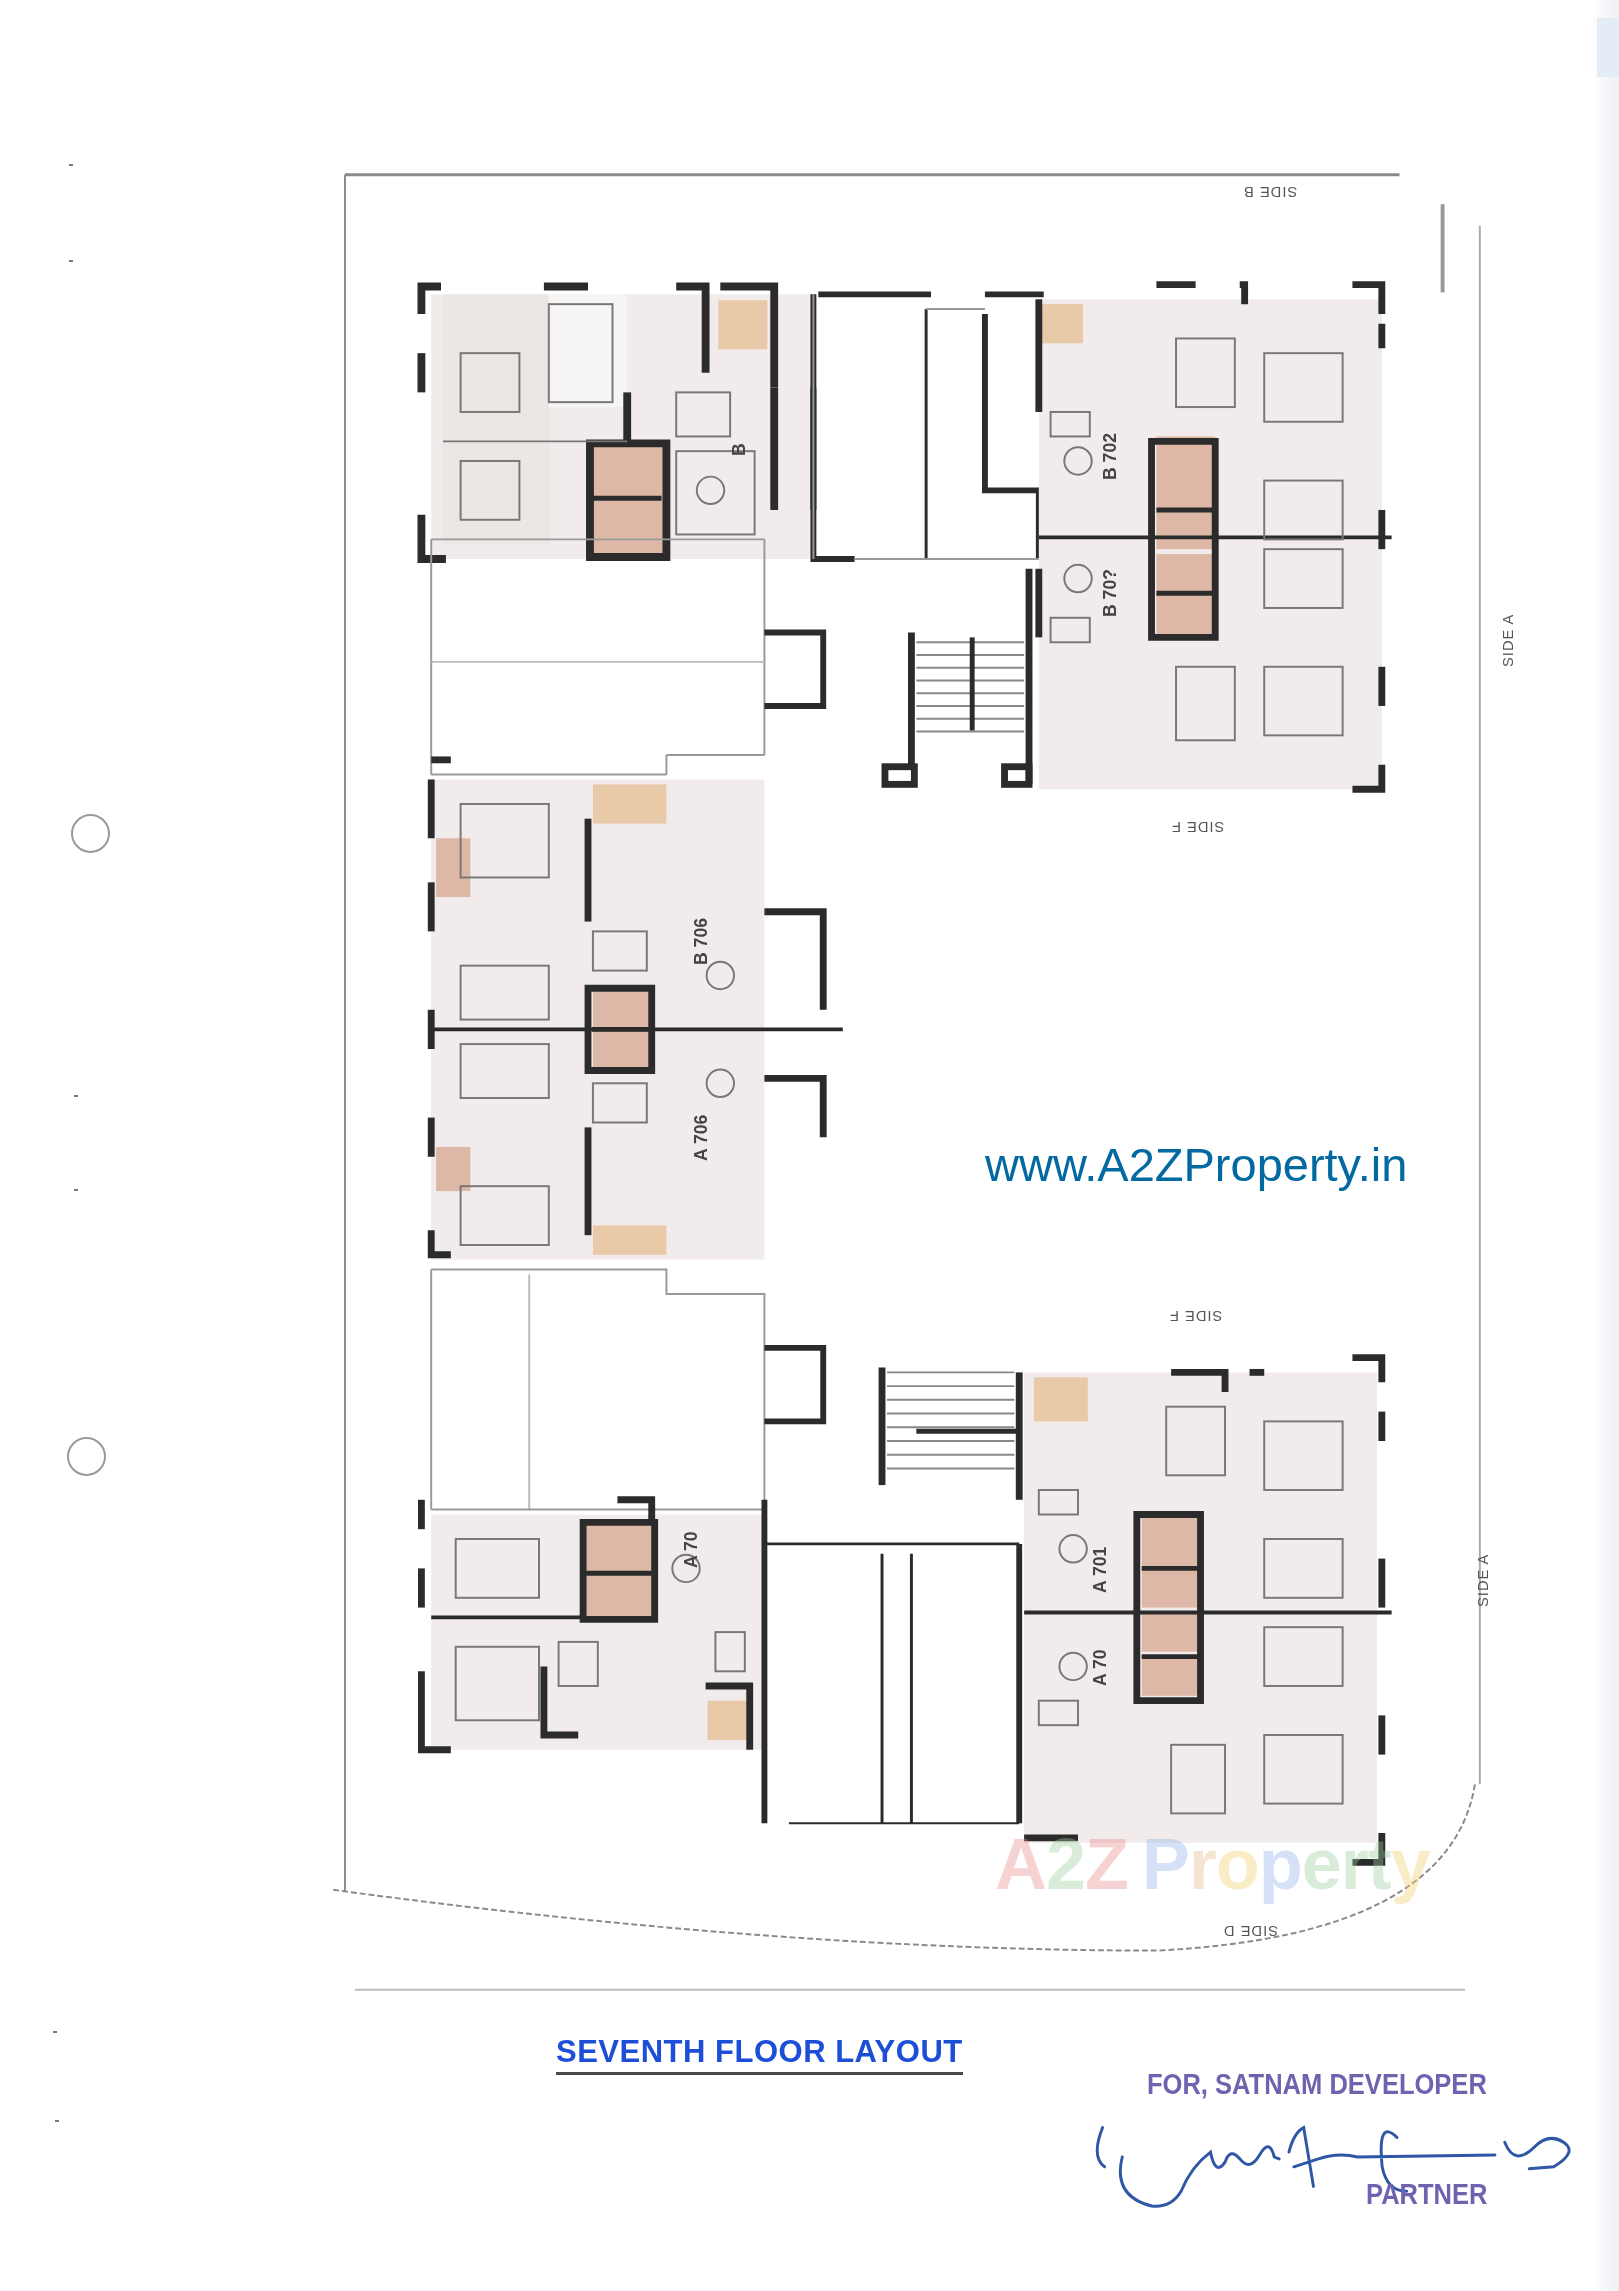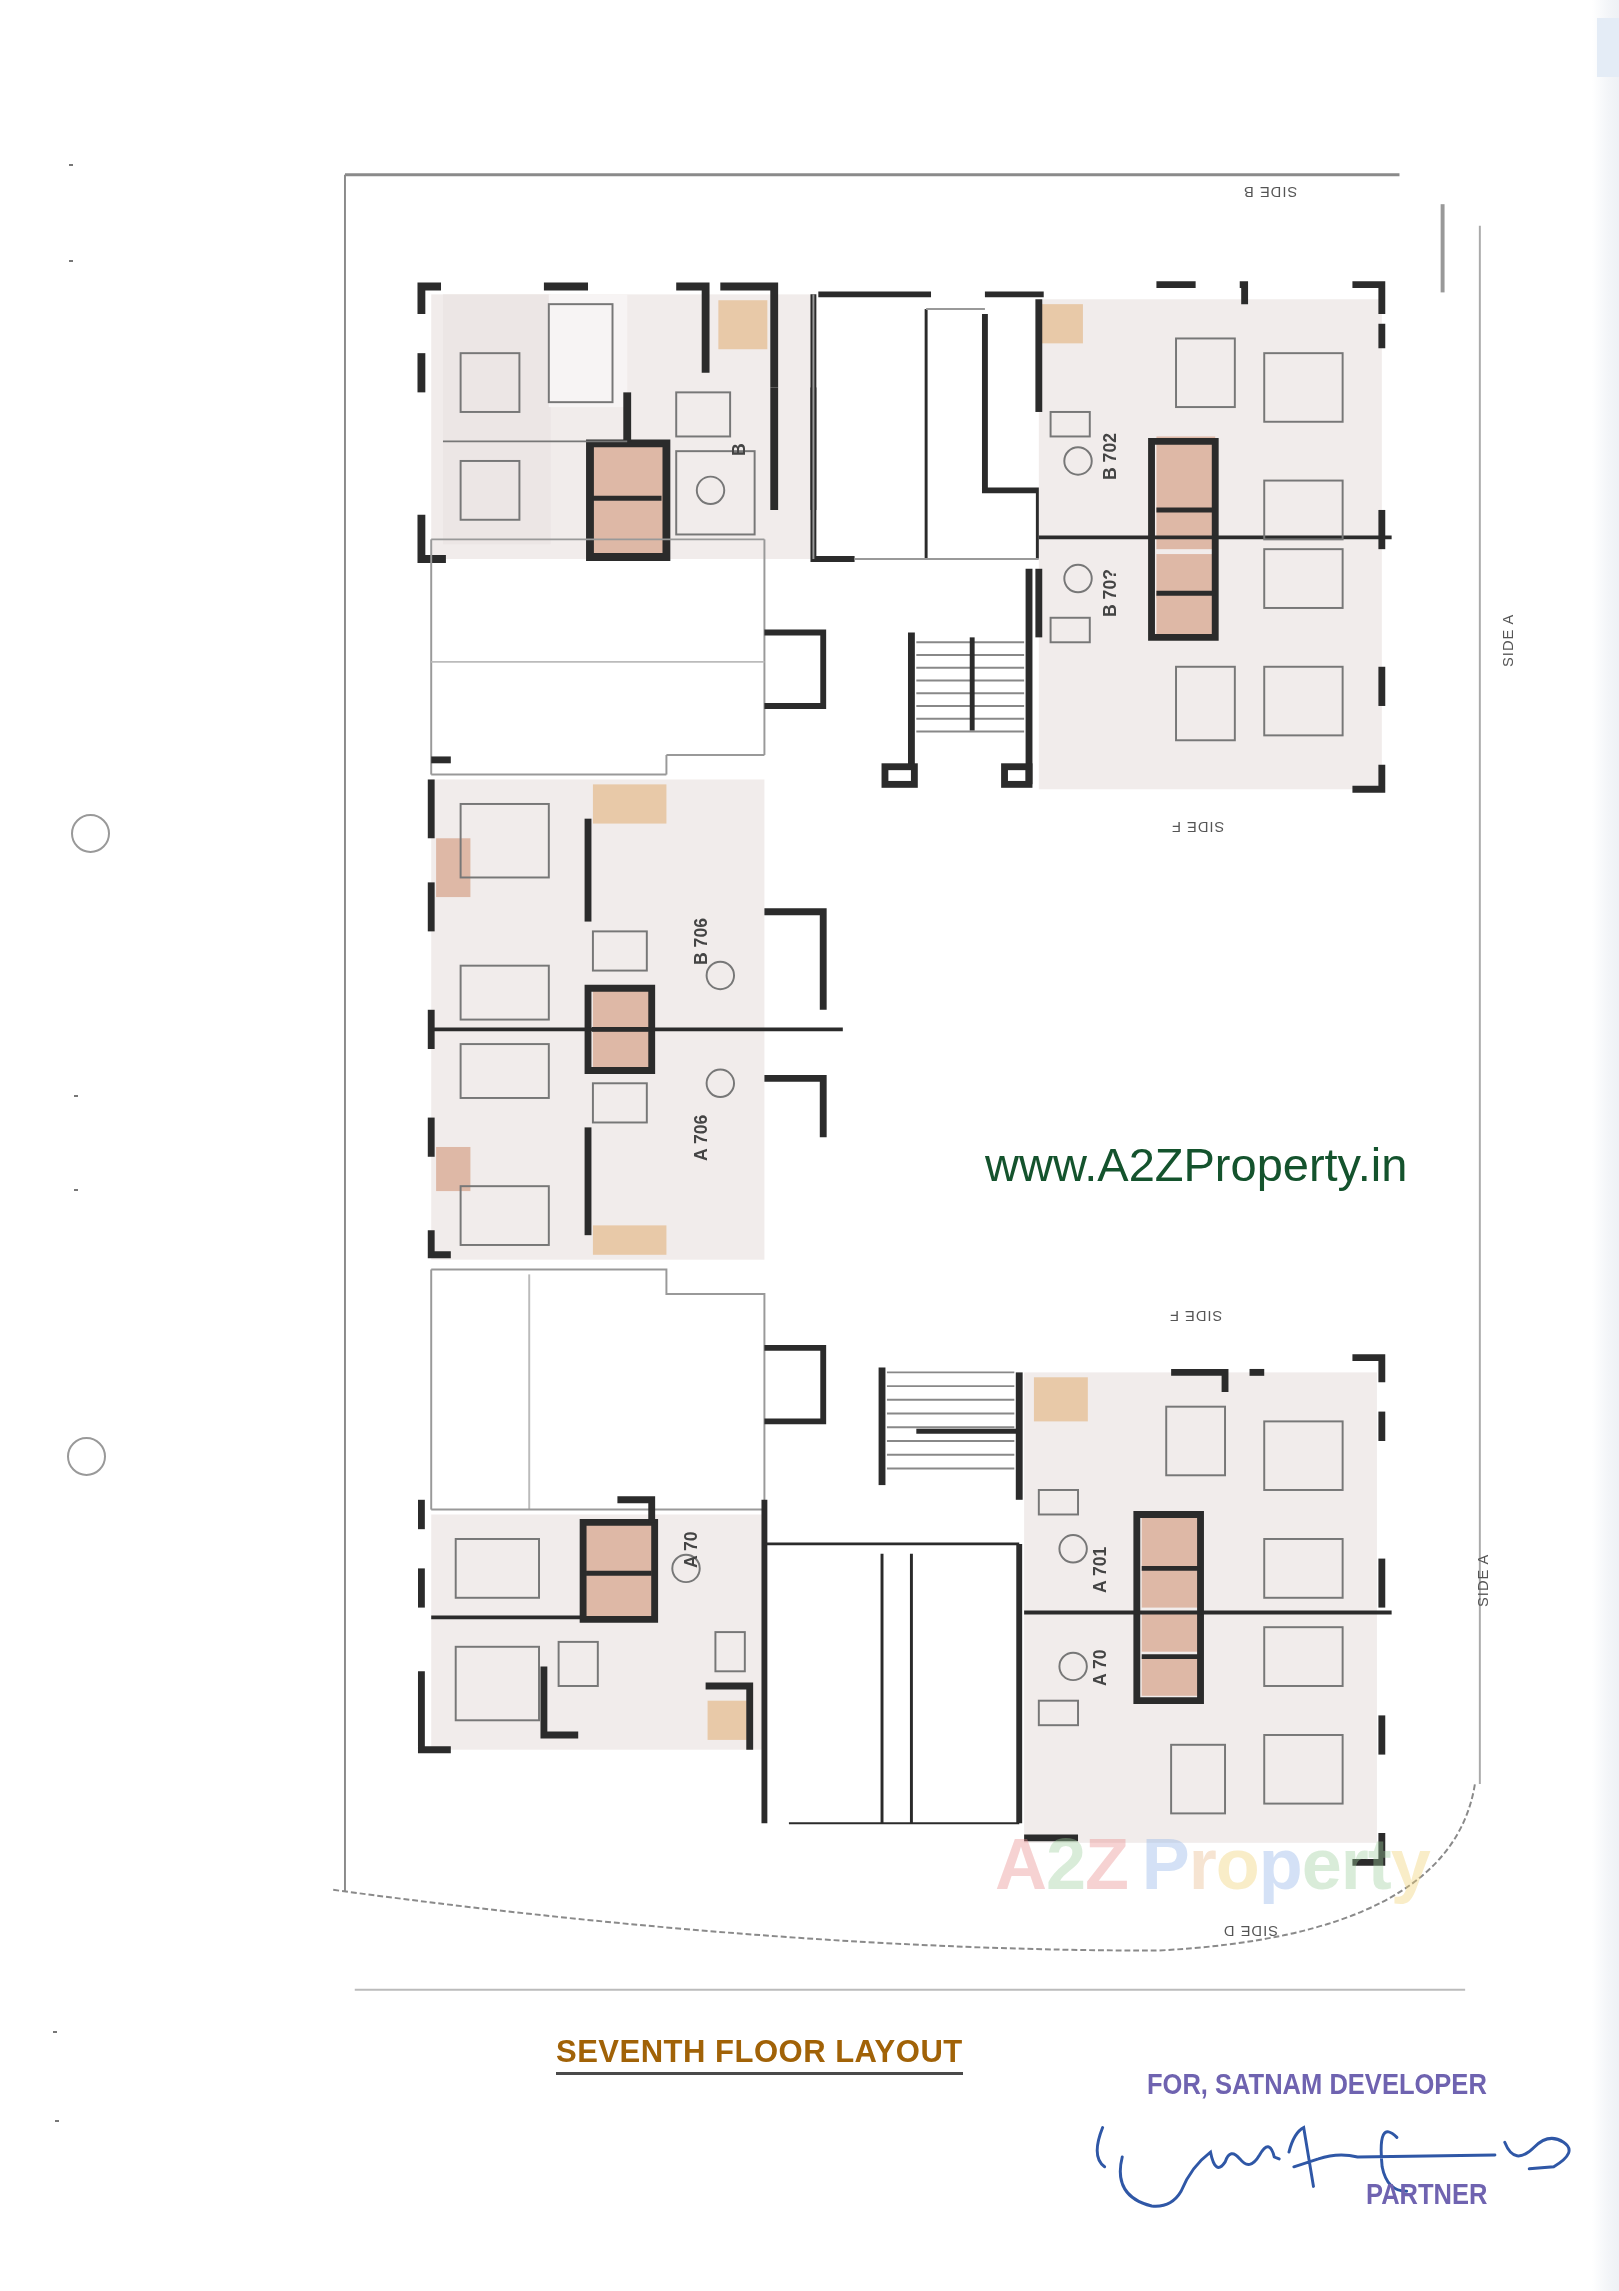--- a/index.html
+++ b/index.html
@@ -13,25 +13,25 @@
   .tick { position: absolute; width: 3.9px; height: 2px; background: #777; }
   .punch-hole { position: absolute; width: 39px; height: 39px; border-radius: 50%; border: 2px solid #999; background: #fff; }
   .plan { position: absolute; left: 0; top: 0; width: 1619px; height: 2292px; }
 
   .side-label { position: absolute; font-family: "Liberation Sans", sans-serif; font-size: 14.7px; color: #555; letter-spacing: 1px; white-space: nowrap; }
   .rot180 { transform: rotate(180deg); }
   .rot270 { transform: rotate(-90deg); transform-origin: left top; }
 
   .unit-label { position: absolute; font-weight: bold; font-size: 17.6px; color: #444; white-space: nowrap; transform: rotate(-90deg); transform-origin: left top; }
 
-  .watermark-url { position: absolute; left: 985px; top: 1137px; font-size: 47px; color: #14532d; letter-spacing: 0px; white-space: nowrap; }
+  .watermark-url { position: absolute; left: 985px; top: 1137px; font-size: 47px; color: #0369a1; letter-spacing: 0px; white-space: nowrap; }
   .watermark-brand { position: absolute; left: 995px; top: 1823px; font-size: 72px; font-weight: bold; white-space: nowrap; letter-spacing: -1px; opacity: .38; }
   .watermark-brand span { display: inline-block; }
 
-  .title { position: absolute; left: 556px; top: 2034px; font-size: 31px; font-weight: bold; color: #a16207; border-bottom: 3.9px solid #4a4a4a; padding-bottom: 2px; letter-spacing: 0.5px; }
+  .title { position: absolute; left: 556px; top: 2034px; font-size: 31px; font-weight: bold; color: #1d4ed8; border-bottom: 3.9px solid #4a4a4a; padding-bottom: 2px; letter-spacing: 0.5px; }
 
   .stamp-line1 { position: absolute; left: 1147px; top: 2068px; font-size: 29px; font-weight: bold; color: #6f63b0; white-space: nowrap; letter-spacing: 0px; transform: scaleX(.88); transform-origin: left; }
   .stamp-line2 { position: absolute; left: 1366px; top: 2178px; font-size: 29px; font-weight: bold; color: #6f63b0; white-space: nowrap; transform: scaleX(.88); transform-origin: left; }
   .signature { position: absolute; left: 1083px; top: 2098px; }
 </style>
 </head>
 <body>
 
 <div class="page-edge"></div>
 <div class="page-edge-top"></div>

